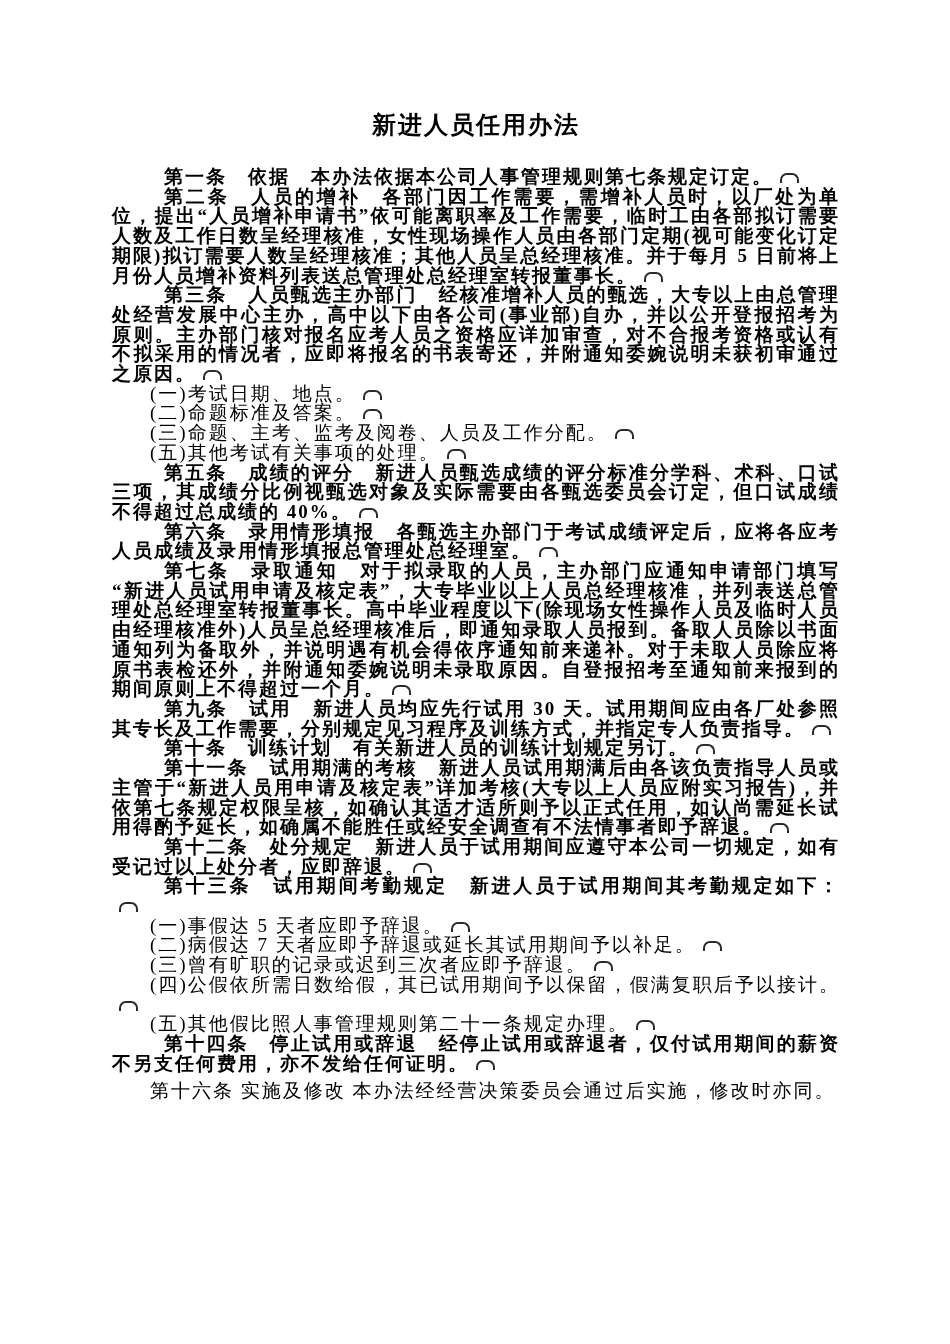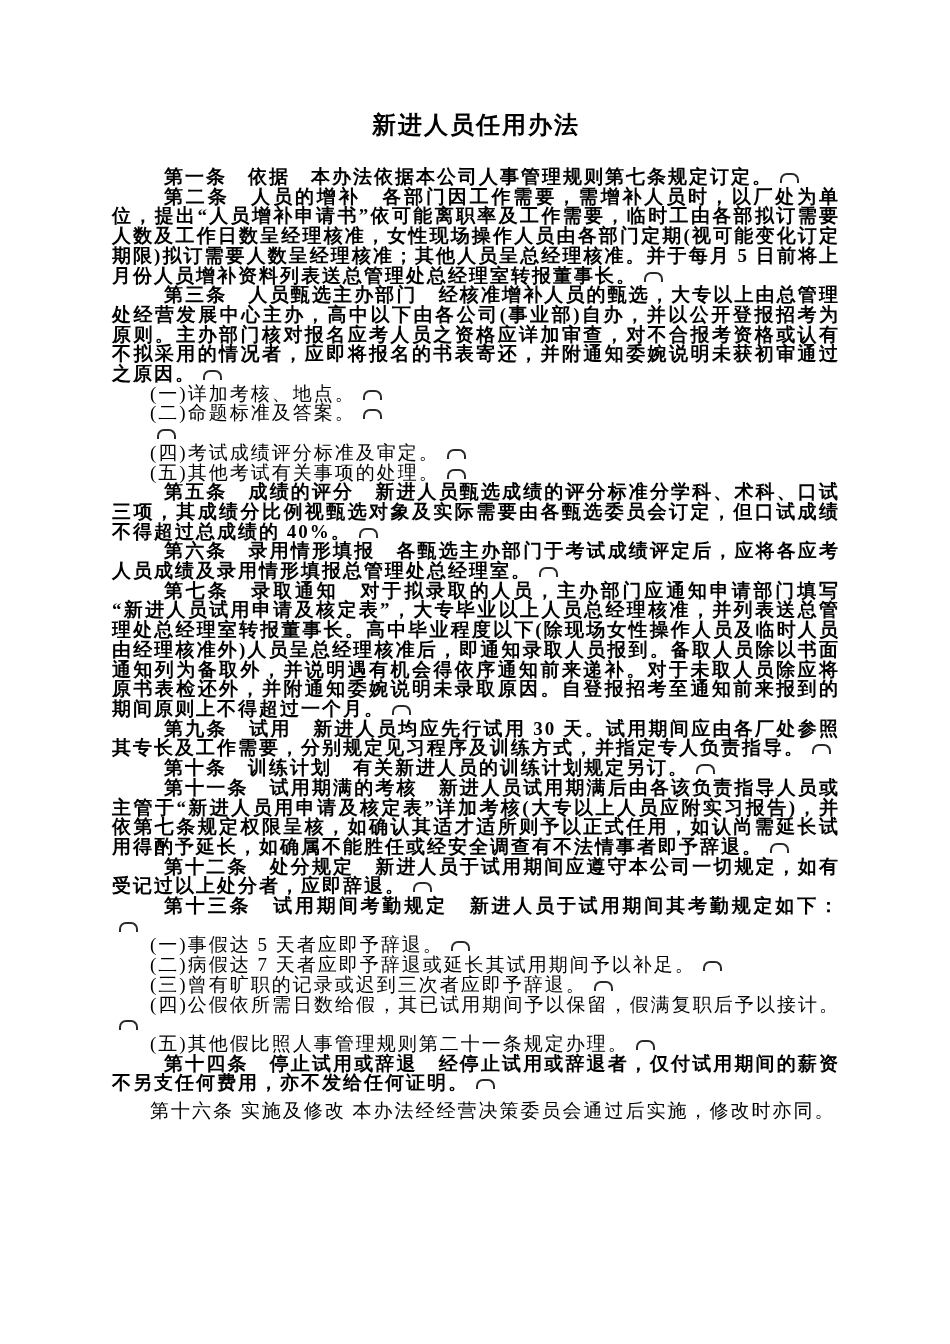--- a/index.html
+++ b/index.html
@@ -48,27 +48,26 @@
 <div class="page">
   <h1 class="doc-title">新进人员任用办法</h1>
 
   <p class="para"><span>第一条　依据　本办法依据本公司人事管理规则第七条规定订定。</span><span class="pmark"></span></p>
 
   <p class="para"><span>第二条　人员的增补　各部门因工作需要，需增补人员时，以厂处为单位，提出“人员增补申请书”依可能离职率及工作需要，临时工由各部拟订需要人数及工作日数呈经理核准，女性现场操作人员由各部门定期(视可能变化订定期限)拟订需要人数呈经理核准；其他人员呈总经理核准。并于每月 5 日前将上月份人员增补资料列表送总管理处总经理室转报董事长。</span><span class="pmark"></span></p>
 
   <p class="para"><span>第三条　人员甄选主办部门　经核准增补人员的甄选，大专以上由总管理处经营发展中心主办，高中以下由各公司(事业部)自办，并以公开登报招考为原则。主办部门核对报名应考人员之资格应详加审查，对不合报考资格或认有不拟采用的情况者，应即将报名的书表寄还，并附通知委婉说明未获初审通过之原因。</span><span class="pmark"></span></p>
 
 
-  <p class="item"><span>(一)详加考核、地点。</span><span class="pmark"></span></p>
+  <p class="item"><span>(一)考试日期、地点。</span><span class="pmark"></span></p>
 
   <p class="item"><span>(二)命题标准及答案。</span><span class="pmark"></span></p>
 
-  <p class="item"><span class="pmark"></span></p>
+  <p class="item"><span>(三)命题、主考、监考及阅卷、人员及工作分配。</span><span class="pmark"></span></p>
 
-  <p class="item"><span>(四)考试成绩评分标准及审定。</span><span class="pmark"></span></p>
 
   <p class="item"><span>(五)其他考试有关事项的处理。</span><span class="pmark"></span></p>
 
   <p class="para"><span>第五条　成绩的评分　新进人员甄选成绩的评分标准分学科、术科、口试三项，其成绩分比例视甄选对象及实际需要由各甄选委员会订定，但口试成绩不得超过总成绩的 40%。</span><span class="pmark"></span></p>
 
   <p class="para"><span>第六条　录用情形填报　各甄选主办部门于考试成绩评定后，应将各应考人员成绩及录用情形填报总管理处总经理室。</span><span class="pmark"></span></p>
 
   <p class="para"><span>第七条　录取通知　对于拟录取的人员，主办部门应通知申请部门填写“新进人员试用申请及核定表”，大专毕业以上人员总经理核准，并列表送总管理处总经理室转报董事长。高中毕业程度以下(除现场女性操作人员及临时人员由经理核准外)人员呈总经理核准后，即通知录取人员报到。备取人员除以书面通知列为备取外，并说明遇有机会得依序通知前来递补。对于未取人员除应将原书表检还外，并附通知委婉说明未录取原因。自登报招考至通知前来报到的期间原则上不得超过一个月。</span><span class="pmark"></span></p>
 
 

